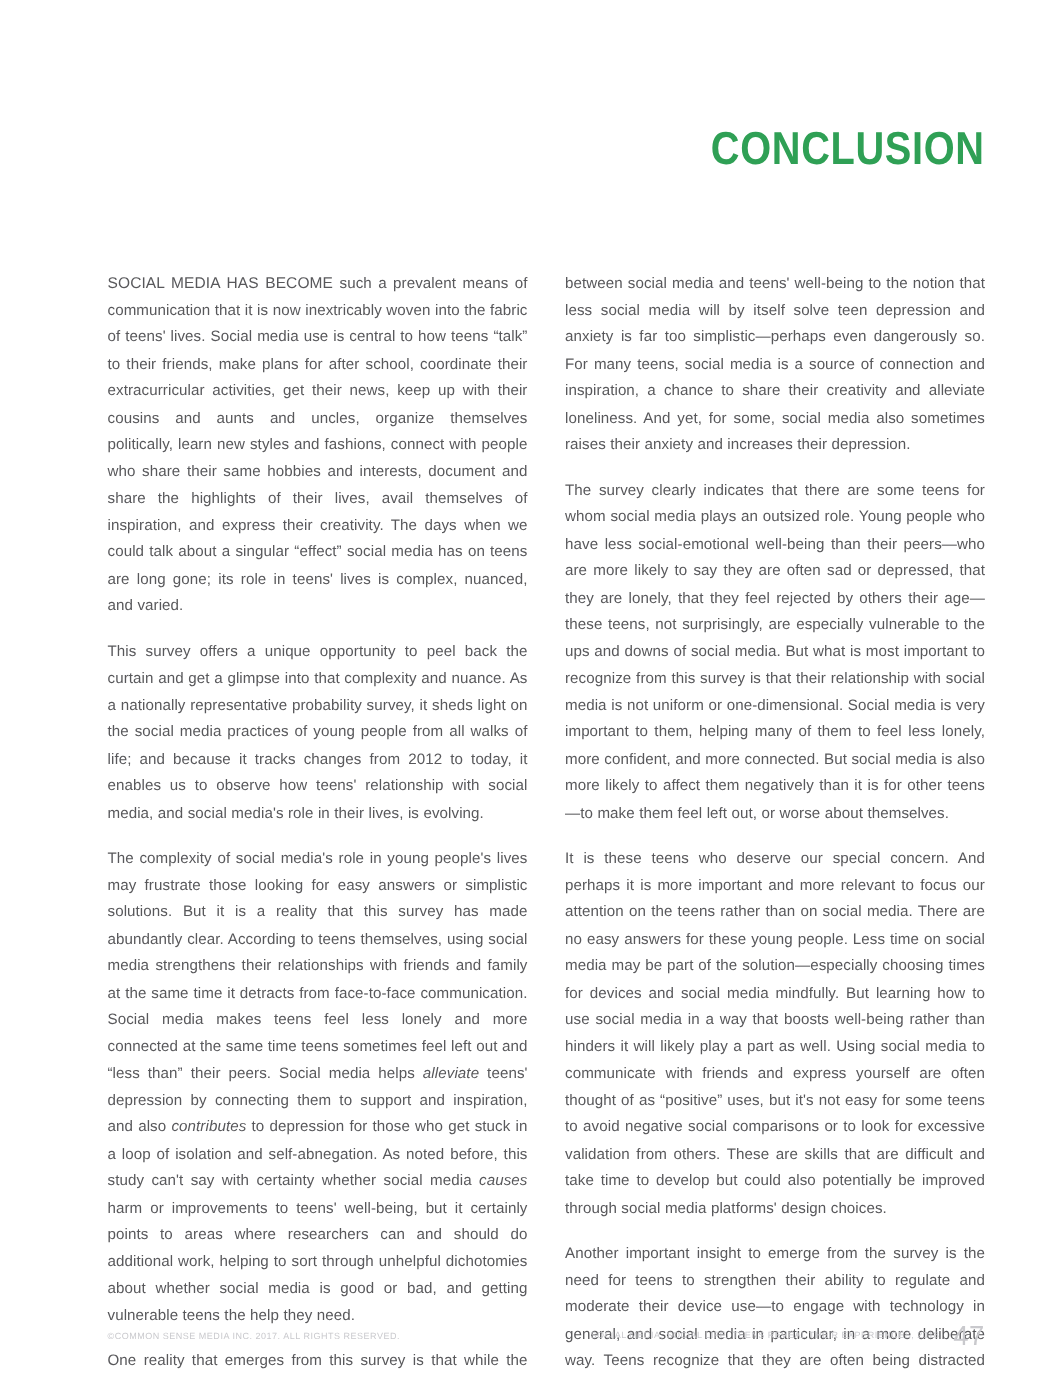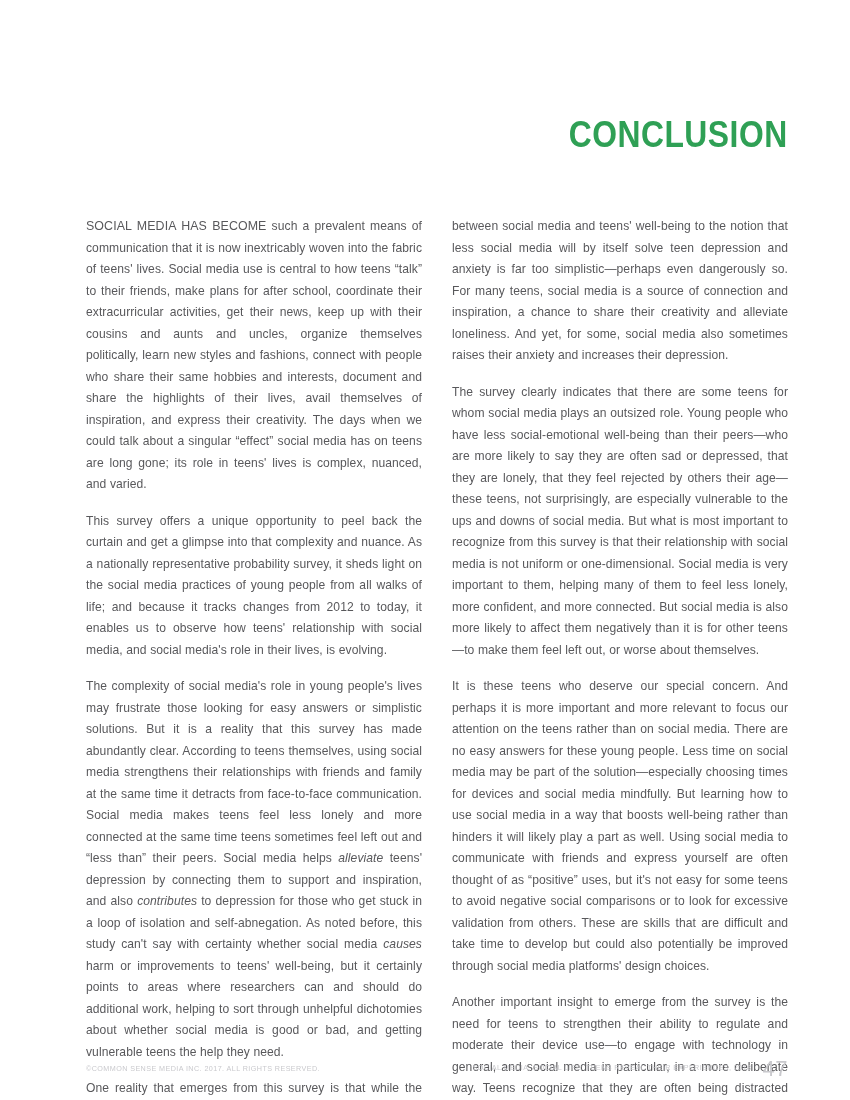--- a/index.html
+++ b/index.html
@@ -19,21 +19,21 @@
     height: 1100px;
     background: #ffffff;
     overflow: hidden;
   }
 
   
   #header {
     position: absolute;
     left: 86px;
     right: 62px;
-    top: 90px;
+    top: 74px;
     height: 50px;
     text-align: right;
     text-decoration: underline;
   }
   #chapter-title {
     display: inline-block;
     font-family: "Liberation Sans Narrow", "Liberation Sans", sans-serif;
     font-size: 37px;
     line-height: 40px;
     font-weight: bold;

